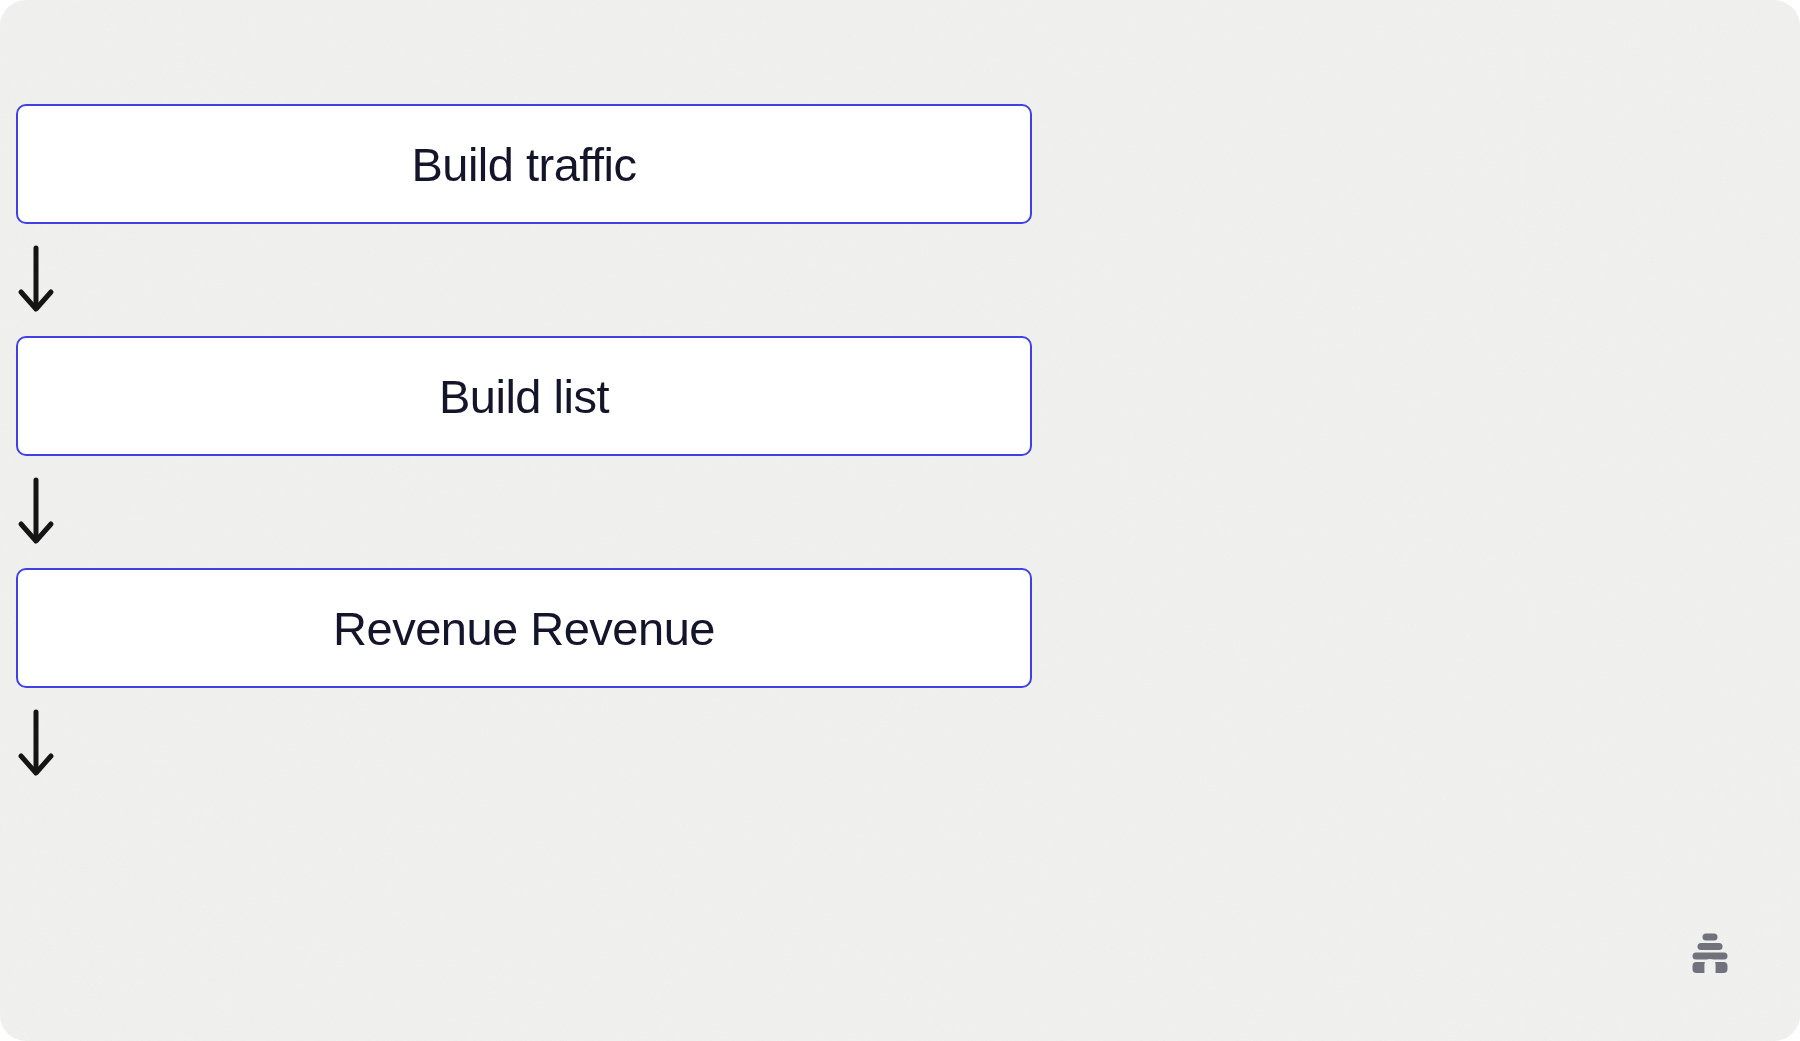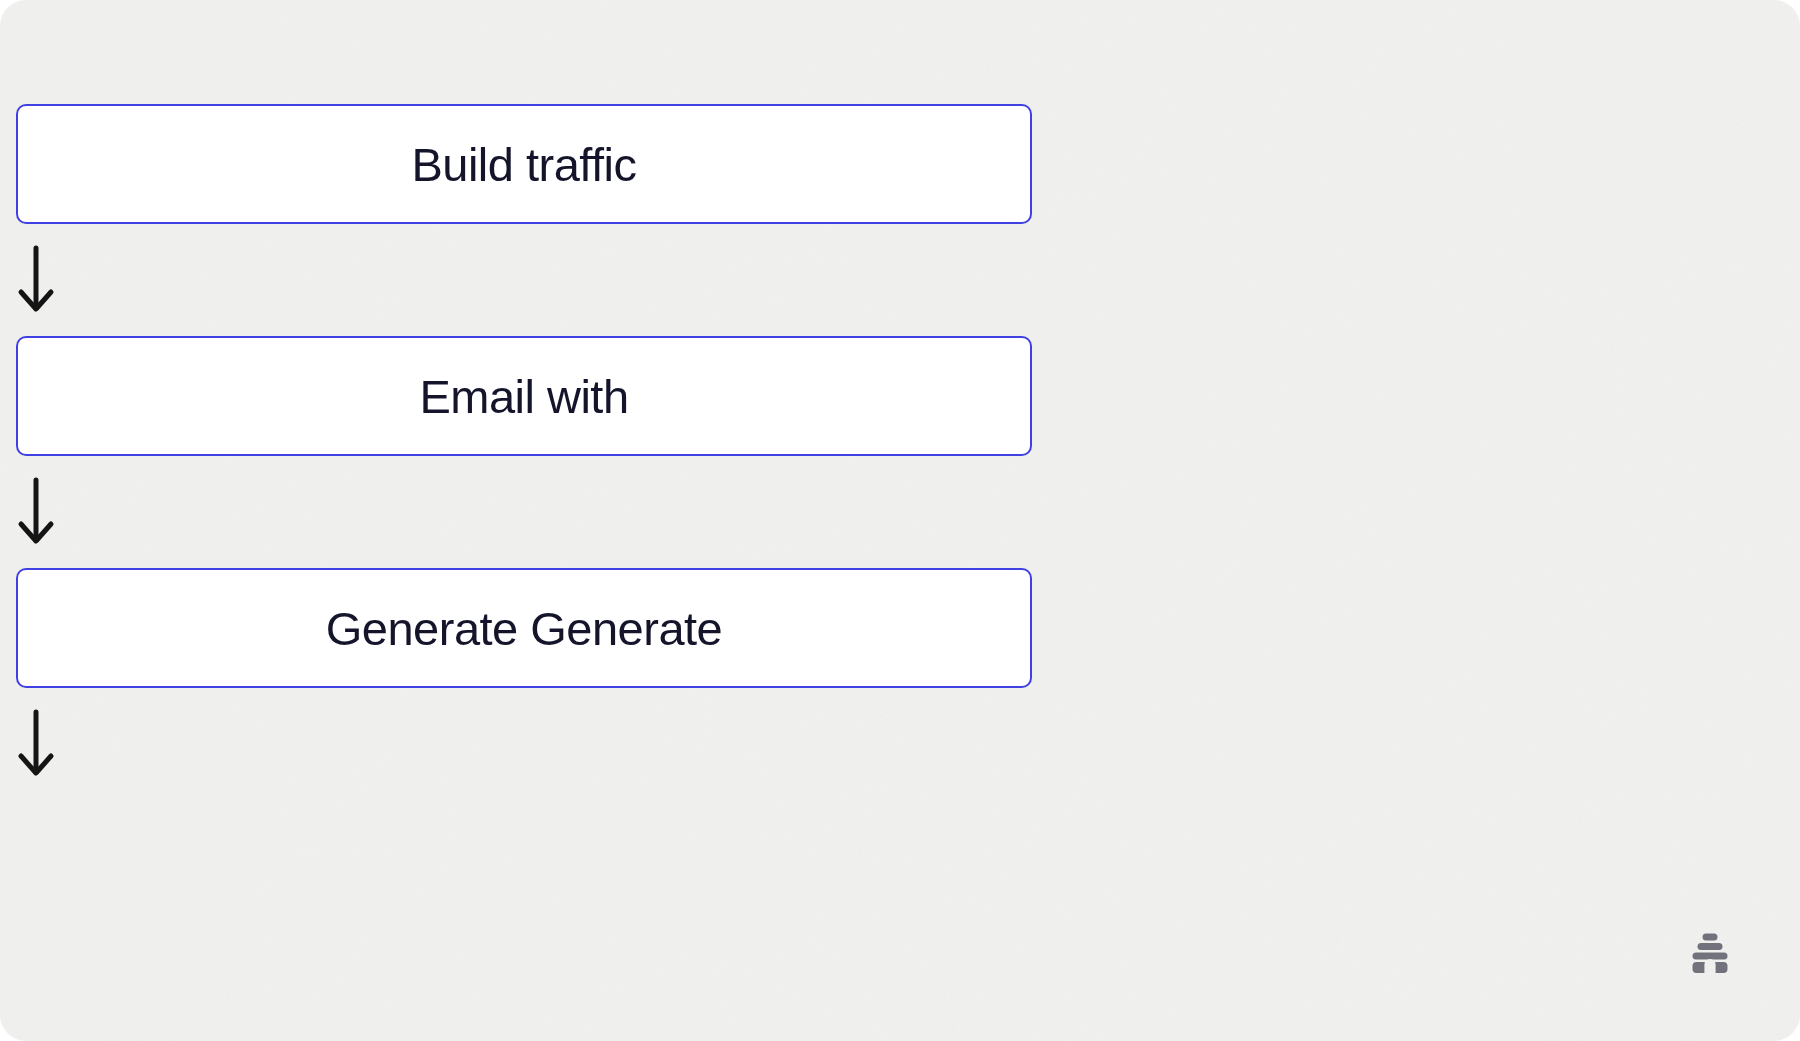--- a/index.html
+++ b/index.html
@@ -89,32 +89,32 @@
     </div>
 
     <div class="arrow-wrap">
       <svg width="40" height="70" viewBox="0 0 40 70" fill="none">
         <line x1="20" y1="3" x2="20" y2="63" stroke="#151515" stroke-width="5" stroke-linecap="round"></line>
         <polyline points="5,47 20,64 35,47" stroke="#151515" stroke-width="5" fill="none" stroke-linecap="round" stroke-linejoin="round"></polyline>
       </svg>
     </div>
 
     <div class="step-box">
-      <span class="step-label">Email with</span>
+      <span class="step-label">Build list</span>
     </div>
 
     <div class="arrow-wrap">
       <svg width="40" height="70" viewBox="0 0 40 70" fill="none">
         <line x1="20" y1="3" x2="20" y2="63" stroke="#151515" stroke-width="5" stroke-linecap="round"></line>
         <polyline points="5,47 20,64 35,47" stroke="#151515" stroke-width="5" fill="none" stroke-linecap="round" stroke-linejoin="round"></polyline>
       </svg>
     </div>
 
     <div class="step-box">
-      <span class="step-label">Generate Generate</span>
+      <span class="step-label">Revenue Revenue</span>
     </div>
 
     <div class="arrow-wrap">
       <svg width="40" height="70" viewBox="0 0 40 70" fill="none">
         <line x1="20" y1="3" x2="20" y2="63" stroke="#151515" stroke-width="5" stroke-linecap="round"></line>
         <polyline points="5,47 20,64 35,47" stroke="#151515" stroke-width="5" fill="none" stroke-linecap="round" stroke-linejoin="round"></polyline>
       </svg>
     </div>
 
 

